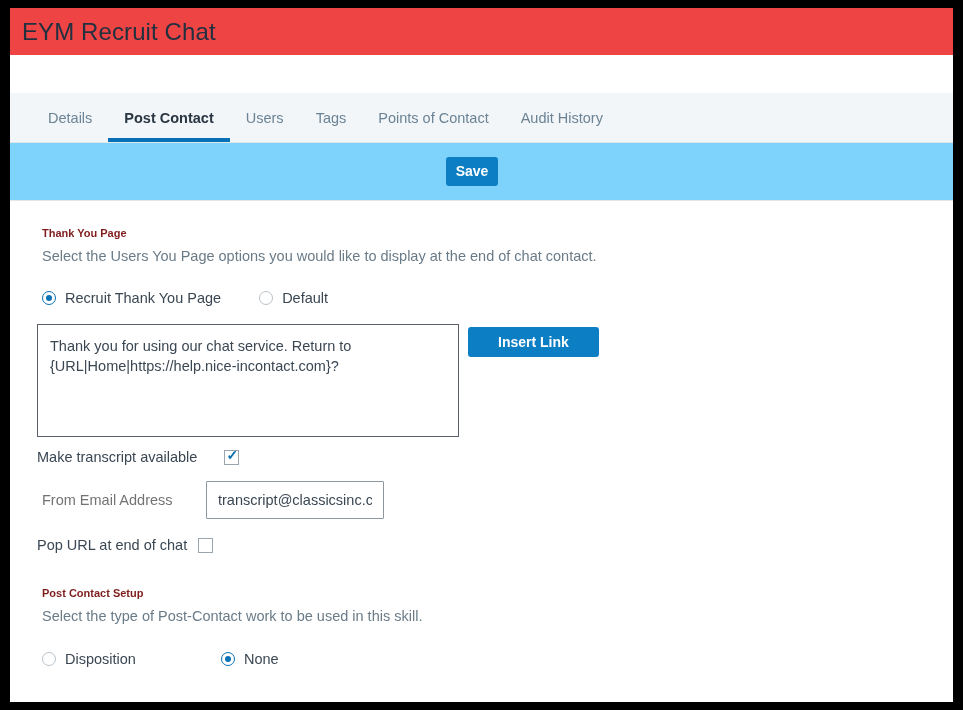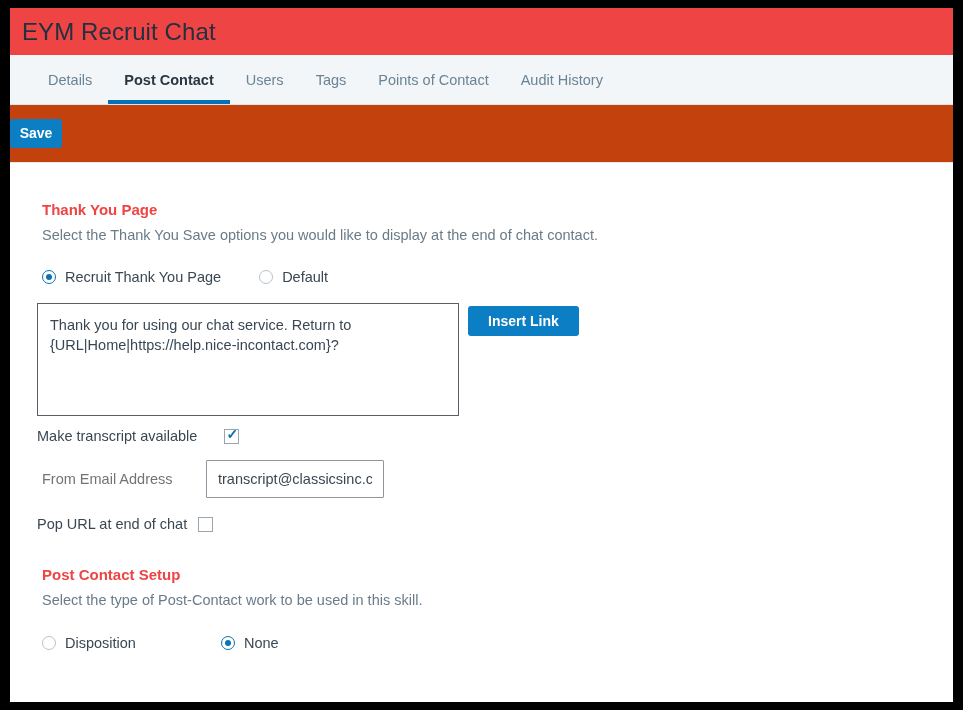--- a/index.html
+++ b/index.html
@@ -45,20 +45,21 @@
 
   
   .tab-bar {
     height: 50px;
     background: #f2f6f9;
     border-bottom: 1px solid #dfe6ea;
     display: flex;
     align-items: stretch;
     padding-left: 22px;
     box-sizing: border-box;
+    margin-top: 38px;
   }
   .tab {
     display: flex;
     align-items: center;
     padding: 0 16px;
     font-size: 14.5px;
     color: #6b8395;
     cursor: pointer;
     position: relative;
     white-space: nowrap;
@@ -73,25 +74,25 @@
     left: 0;
     right: 0;
     bottom: 0;
     height: 4px;
     background: #0571b9;
   }
 
   
   .toolbar {
     height: 58px;
-    background: #c2410c;
+    background: #7dd3fc;
     border-bottom: 1px solid #e2e6e9;
     display: flex;
     align-items: center;
-    justify-content: flex-start;
+    justify-content: center;
     padding-right: 19px;
     box-sizing: border-box;
   }
   .btn-primary {
     background: #0b7ec4;
     color: #ffffff;
     border: none;
     border-radius: 3px;
     font-family: "Liberation Sans", sans-serif;
     font-size: 14px;
@@ -105,24 +106,24 @@
     line-height: 29px;
     text-align: center;
   }
 
   
   .content {
     padding: 22px 22px 0 22px;
     box-sizing: border-box;
   }
   .section-title {
-    font-size: 15px;
+    font-size: 11px;
     font-weight: bold;
-    color: #ef4444;
-    margin: 16px 0 0 10px;
+    color: #7f1d1d;
+    margin: 4px 0 0 10px;
   }
   .section-desc {
     font-size: 14.5px;
     color: #6a7b88;
     margin: 9px 0 0 10px;
   }
 
   
   .radio-row {
     display: flex;
@@ -184,21 +185,21 @@
     line-height: 20px;
     resize: none;
     outline: none;
     overflow: hidden;
   }
   .btn-insert-link {
     margin-left: 9px;
     margin-top: 3px;
     height: 30px;
     line-height: 30px;
-    padding: 0 20px;
+    padding: 0 30px;
     border-radius: 3px;
   }
 
   
   .check-row {
     display: flex;
     align-items: center;
     margin-left: 5px;
   }
   .check-label {
@@ -275,21 +276,21 @@
   </div>
 
   <div class="toolbar">
     <button class="btn-primary btn-save">Save</button>
   </div>
 
   <div class="content">
 
     <div>
       <div class="section-title">Thank You Page</div>
-      <div class="section-desc">Select the Thank You Save options you would like to display at the end of chat contact.</div>
+      <div class="section-desc">Select the Users You Page options you would like to display at the end of chat contact.</div>
 
       <div class="radio-row" style="margin-top:26px;">
         <div class="radio-opt">
           <span class="radio checked"></span>
           <span class="radio-label">Recruit Thank You Page</span>
         </div>
         <div class="radio-opt" style="margin-left:8px;">
           <span class="radio"></span>
           <span class="radio-label">Default</span>
         </div>

